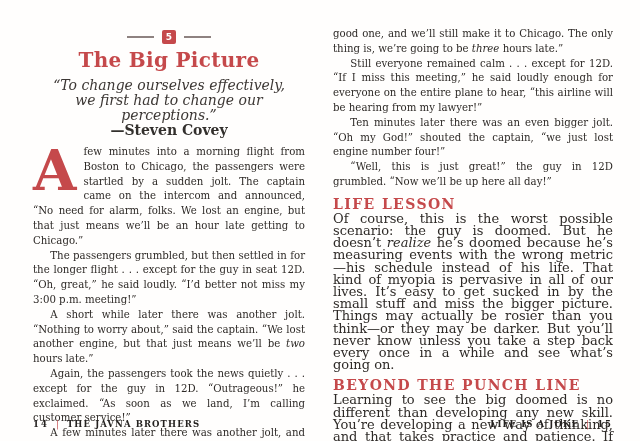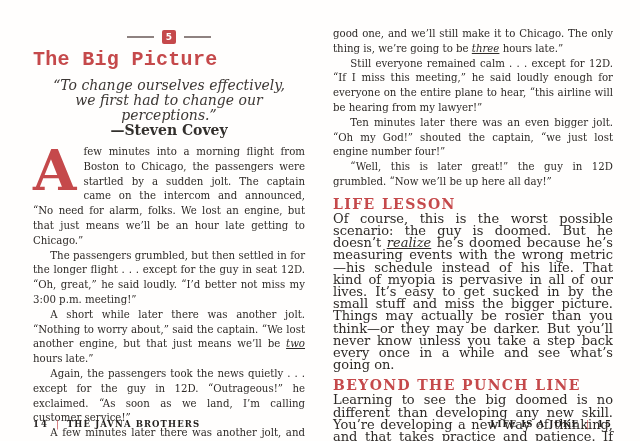--- a/index.html
+++ b/index.html
@@ -22,33 +22,33 @@
   
   .ornament{display:flex;align-items:center;justify-content:center;gap:8px;height:14px;}
   .orn-line{width:27px;height:2px;background:var(--orn);}
   .chapter-badge{
     width:14px;height:14px;border-radius:2px;background:var(--accent);
     color:#ffffff;font-size:9px;font-weight:bold;line-height:14px;text-align:center;
     font-family:"DejaVu Sans", sans-serif;
   }
 
   .title{
-    margin:4px 0 0;text-align:left;color:var(--accent);
-    font-size:20px;line-height:24px;font-weight:bold;letter-spacing:0.3px;font-family:Liberation Mono, monospace;
+    margin:4px 0 0;text-align:center;color:var(--accent);
+    font-size:20px;line-height:24px;font-weight:bold;letter-spacing:0.3px;
   }
 
   .epigraph{margin-top:6px;text-align:center;font-style:italic;
     font-size:14px;line-height:15px;color:#3c3734;}
   .epigraph-attr{font-style:normal;font-weight:bold;color:#33302d;}
 
   .body{margin-top:7px;text-align:justify;font-size:10.2px;line-height:14.8px;}
   .page-right .body{margin-top:3px;}
   .para{margin:0;}
   .para.indent{text-indent:1.7em;}
-  .para em,.lesson em{font-style:italic;text-decoration:underline;}
+  .para em,.lesson em{font-style:italic;}
 
   .dropcap{
     float:left;color:var(--accent);font-weight:bold;
     font-size:56px;line-height:42px;margin:4px 7px 0 0;
   }
 
   .section{margin-top:7px;}
   .section-heading{
     margin:0;color:var(--accent);font-size:14px;line-height:14px;
     font-weight:bold;letter-spacing:1.4px;
@@ -99,21 +99,21 @@
       <span>THE JAVNA BROTHERS</span>
     </div>
   </div>
 
   <div class="page page-right">
 
     <div class="body">
       <p class="para">good one, and we’ll still make it to Chicago. The only thing is, we’re going to be <em>three</em> hours late.”</p>
       <p class="para indent">Still everyone remained calm . . . except for 12D. “If I miss this meeting,” he said loudly enough for everyone on the entire plane to hear, “this airline will be hearing from my lawyer!”</p>
       <p class="para indent">Ten minutes later there was an even bigger jolt. “Oh my God!” shouted the captain, “we just lost engine number four!”</p>
-      <p class="para indent">“Well, this is later great!” the guy in 12D grumbled. “Now we’ll be up here all day!”</p>
+      <p class="para indent">“Well, this is just great!” the guy in 12D grumbled. “Now we’ll be up here all day!”</p>
     </div>
 
     <div class="section">
       <h2 class="section-heading">LIFE LESSON</h2>
       <p class="lesson">Of course, this is the worst possible scenario: the guy is doomed. But he doesn’t <em>realize</em> he’s doomed because he’s measuring events with the wrong metric—his schedule instead of his life. That kind of myopia is pervasive in all of our lives. It’s easy to get sucked in by the small stuff and miss the bigger picture. Things may actually be rosier than you think—or they may be darker. But you’ll never know unless you take a step back every once in a while and see what’s going on.</p>
     </div>
 
     <div class="section">
       <h2 class="section-heading">BEYOND THE PUNCH LINE</h2>
       <p class="lesson">Learning to see the big doomed is no different than developing any new skill. You’re developing a new way of thinking, and that takes practice and patience. If you’re going to give it a shot, you’ll need a place to start. See if one of these ideas works for you:</p>

